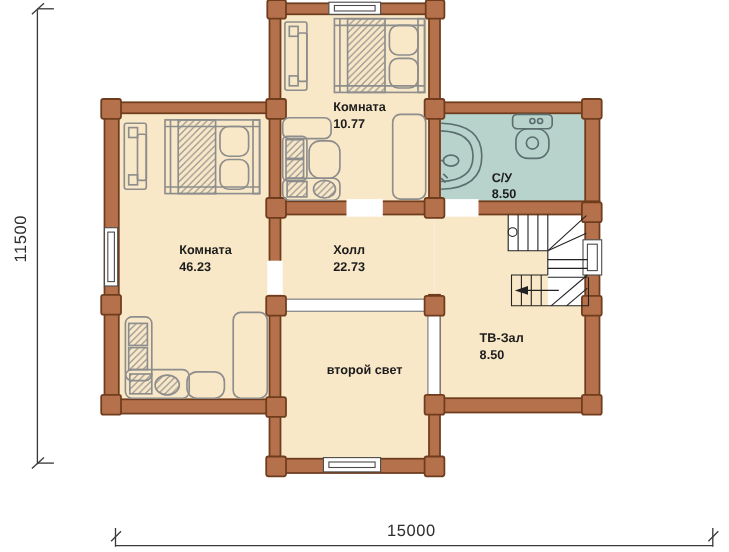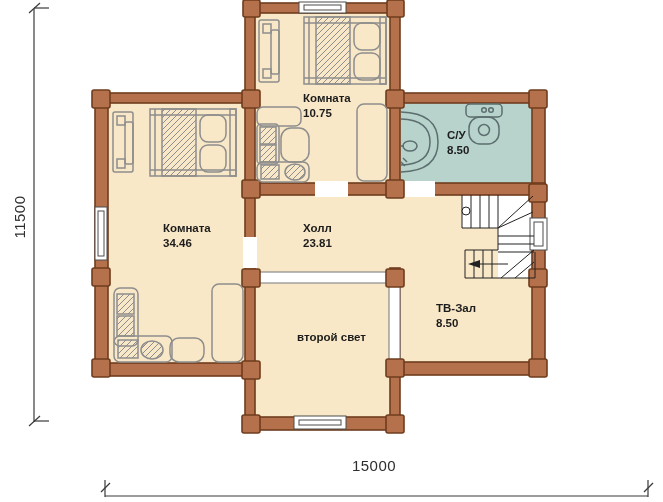--- a/index.html
+++ b/index.html
@@ -204,38 +204,38 @@
       <line x1="105" y1="480" x2="105" y2="497"></line>
       <line x1="101" y1="492" x2="110" y2="483"></line>
       <line x1="648" y1="480" x2="648" y2="497"></line>
       <line x1="644" y1="492" x2="653" y2="483"></line>
     </g>
   </g>
 </svg>
 
   <div class="lbl" style="left:303px;top:91px">
     <span>Комната</span>
-    <span>10.75</span>
+    <span>10.77</span>
   </div>
   <div class="lbl" style="left:163px;top:221px">
     <span>Комната</span>
-    <span>34.46</span>
+    <span>46.23</span>
   </div>
   <div class="lbl" style="left:303px;top:221px">
     <span>Холл</span>
-    <span>23.81</span>
-  </div>
-  <div class="lbl" style="left:447px;top:128px">
+    <span>22.73</span>
+  </div>
+  <div class="lbl" style="left:447px;top:155px">
     <span>С/У</span>
     <span>8.50</span>
   </div>
   <div class="lbl" style="left:436px;top:301px">
     <span>ТВ-Зал</span>
     <span>8.50</span>
   </div>
   <div class="lbl" style="left:297px;top:330px">
     <span>второй свет</span>
 
   </div>
 
   <div class="dim dim-v" style="left:19px;top:217px">11500</div>
-  <div class="dim dim-h" style="left:374px;top:465px">15000</div>
+  <div class="dim dim-h" style="left:374px;top:483px">15000</div>
 </div>
 
 </body></html>

